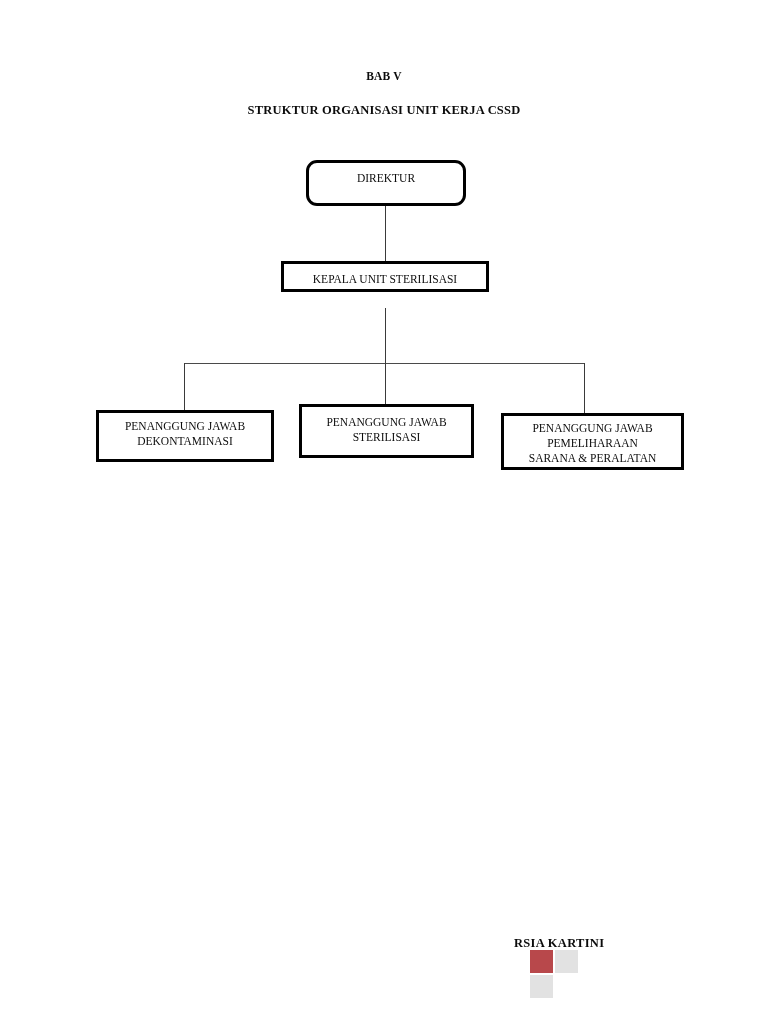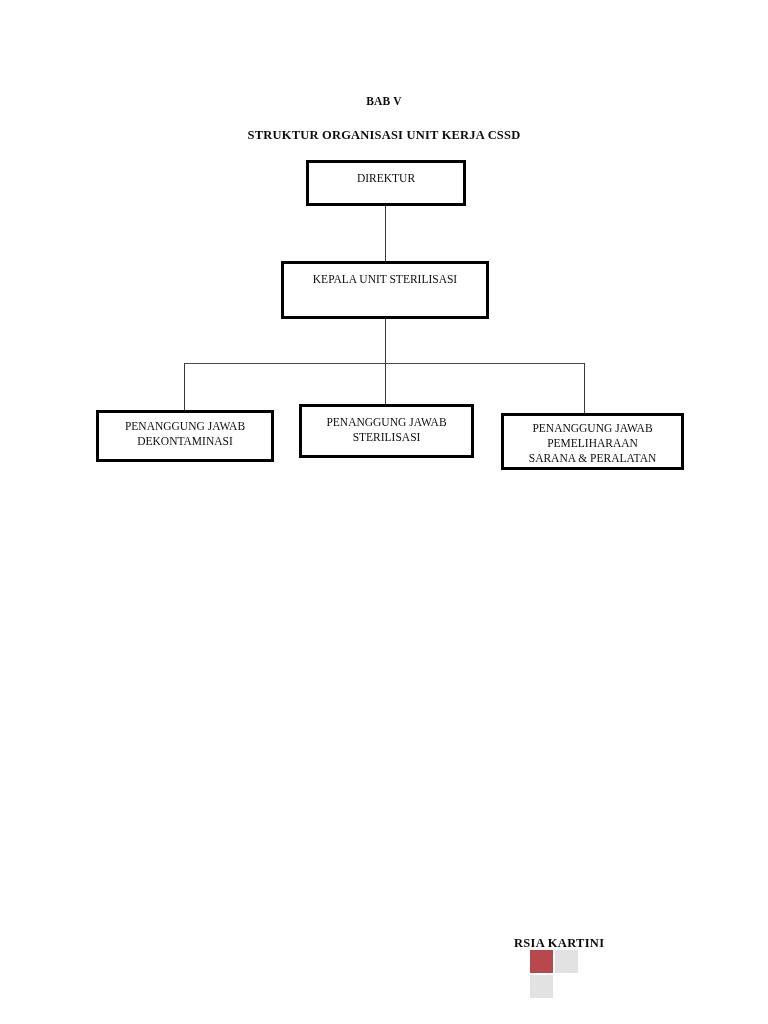--- a/index.html
+++ b/index.html
@@ -23,21 +23,20 @@
   }
 
   
   .heading {
     position: absolute;
     width: 100%;
     text-align: center;
     font-weight: bold;
     color: #0c0c0c;
     letter-spacing: 0.2px;
-    margin-top: 25px;
   }
   #chapter-title {
     top: 70px;
     font-size: 11.5px;
   }
   #doc-title {
     top: 103px;
     font-size: 12.5px;
   }
 
@@ -60,28 +59,29 @@
     color: #0d0d0d;
     white-space: pre-line;
     padding: 0 4px;
   }
 
   #node-direktur {
     left: 306px;
     top: 160px;
     width: 160px;
     height: 46px;
+    border-radius: 11px;
   }
   #node-direktur .node-label { padding-top: 8px; }
 
   #node-kepala {
     left: 281px;
     top: 261px;
     width: 208px;
-    height: 58px;
+    height: 31px;
   }
   #node-kepala .node-label { padding-top: 8px; }
 
   #node-dekontaminasi {
     left: 96px;
     top: 410px;
     width: 178px;
     height: 52px;
   }
   #node-dekontaminasi .node-label { padding-top: 6px; }

